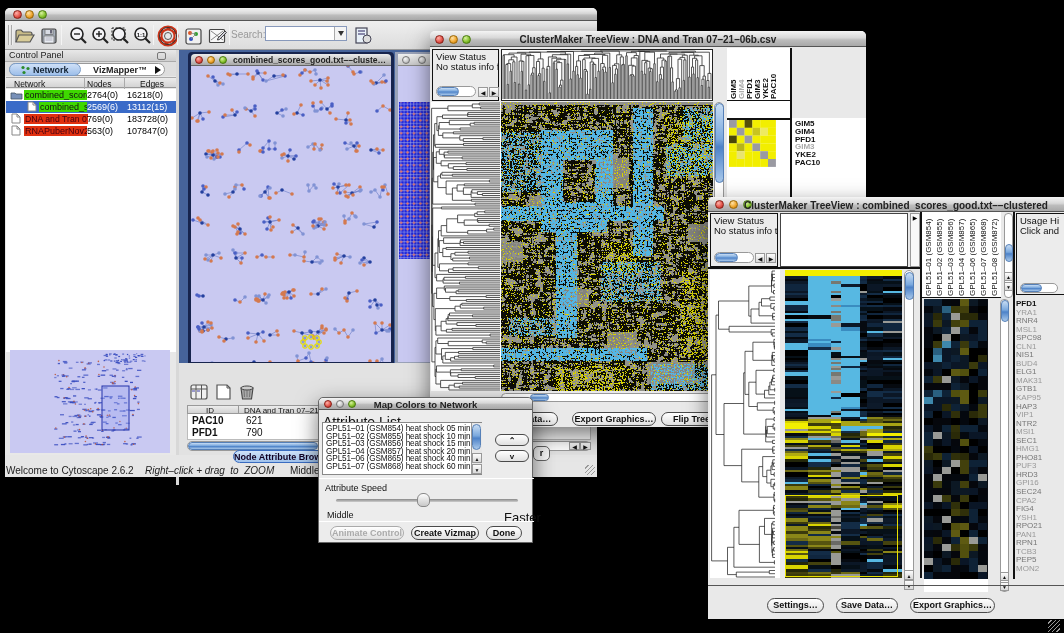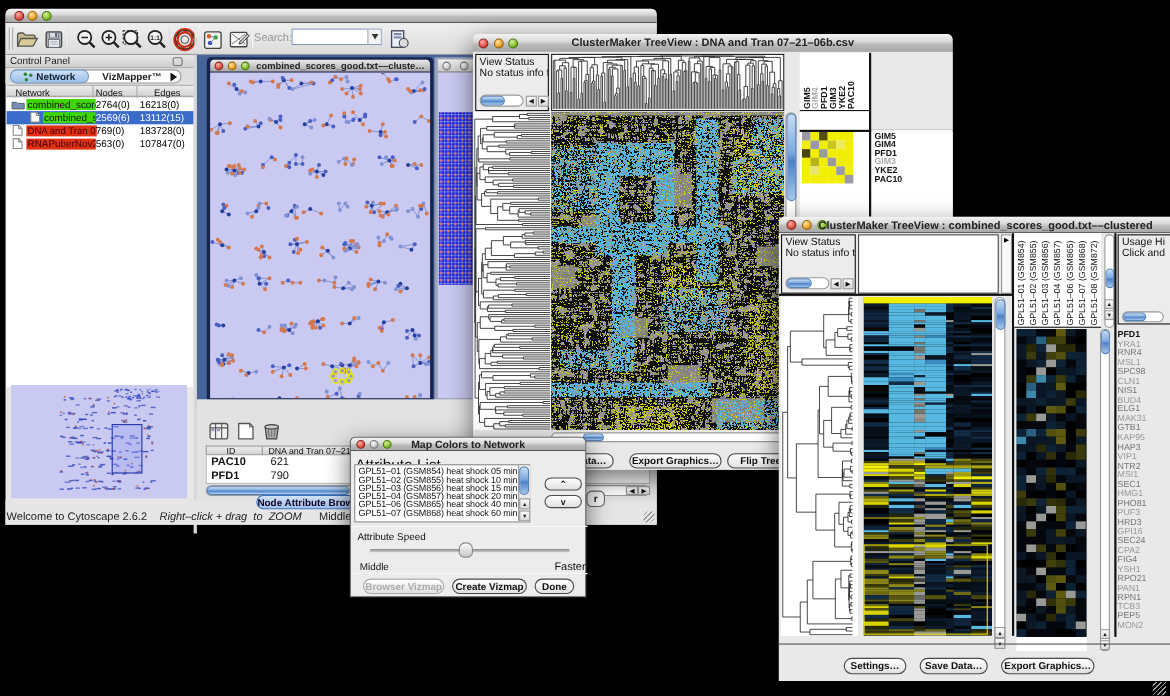--- a/index.html
+++ b/index.html
@@ -2363,17 +2363,17 @@
     <div class="sthumb" style="left:153px;top:26px;width:9px;height:26px;"></div>
     <div class="sarr" style="left:153px;top:55px;width:10px;height:10px;font-size:5px;line-height:10px;">▲</div>
     <div class="sarr" style="left:153px;top:66px;width:10px;height:10px;font-size:5px;line-height:10px;">▼</div>
     <div class="pill" style="left:176px;top:36px;width:34px;height:12px;font-size:8px;line-height:11px;">⌃</div>
     <div class="pill" style="left:176px;top:52px;width:34px;height:12px;font-size:8px;line-height:11px;">v</div>
     <div class="abs" style="left:0;top:80px;width:215px;height:1px;background:#c8c8c8;border-bottom:1px solid #fff;"></div>
     <div class="abs" style="left:6px;top:85px;font-size:9px;color:#111;">Attribute Speed</div>
     <div class="abs" style="left:17px;top:101px;width:182px;height:3px;background:linear-gradient(180deg,#888,#ccc);border-radius:2px;"></div>
     <div class="abs" style="left:98px;top:95px;width:13px;height:14px;background:linear-gradient(180deg,#fcfcfc,#c8c8c8);border:1px solid #888;border-radius:6px 6px 5px 5px;"></div>
     <div class="abs" style="left:8px;top:112px;font-size:9px;color:#111;">Middle</div>
-    <div class="abs" style="left:185px;top:112px;font-size:10px;color:#111;">Faster</div>
+    <div class="abs" style="left:185px;top:112px;font-size:13px;color:#111;">Faster</div>
     <div class="abs" style="left:0;top:123px;width:215px;height:1px;background:#c8c8c8;border-bottom:1px solid #fff;"></div>
-    <div class="pill" style="left:11px;top:128px;width:74px;height:14px;font-size:9px;line-height:12px;color:#aaa;border-color:#aaa;">Browser Vizmap</div>
+    <div class="pill" style="left:11px;top:128px;width:74px;height:14px;font-size:9px;line-height:12px;color:#aaa;border-color:#aaa;">Animate Control</div>
     <div class="pill" style="left:92px;top:128px;width:68px;height:14px;font-size:9px;line-height:12px;">Create Vizmap</div>
     <div class="pill" style="left:167px;top:128px;width:36px;height:14px;font-size:9px;line-height:12px;">Done</div>
   </div>
 </body></html>

